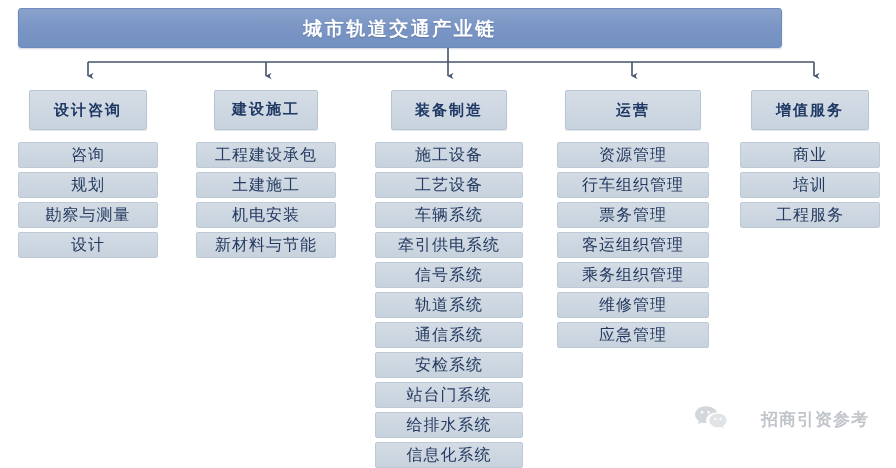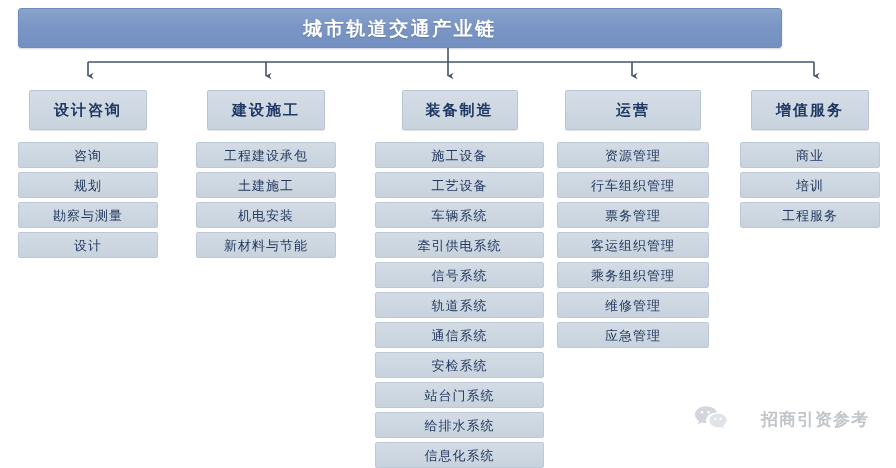--- a/index.html
+++ b/index.html
@@ -99,21 +99,21 @@
     box-sizing: border-box;
     background: linear-gradient(180deg, #d3dce5 0%, #c7d2dd 100%);
     border: 1px solid #bdc9d6;
     border-radius: 2px;
     display: flex;
     align-items: center;
     justify-content: center;
   }
   .item-text {
     color: #24395f;
-    font-size: 13px;
+    font-size: 16px;
     letter-spacing: 1px;
     line-height: 1;
     white-space: nowrap;
   }
 
   
   .watermark {
     position: absolute;
     left: 694px;
     top: 404px;
@@ -183,40 +183,40 @@
         <div class="item-box">
           <span class="item-text">勘察与测量</span>
         </div>
         <div class="item-box">
           <span class="item-text">设计</span>
         </div>
       </div>
     </div>
 
     <div class="column" style="left:196px; width:140px;">
-      <div class="col-header" style="width:118px;">
+      <div class="col-header" style="width:104px;font-family:Liberation Mono, monospace;">
         <span class="col-header-text">建设施工</span>
       </div>
       <div class="col-items">
         <div class="item-box">
           <span class="item-text">工程建设承包</span>
         </div>
         <div class="item-box">
           <span class="item-text">土建施工</span>
         </div>
         <div class="item-box">
           <span class="item-text">机电安装</span>
         </div>
         <div class="item-box">
           <span class="item-text">新材料与节能</span>
         </div>
       </div>
     </div>
 
-    <div class="column" style="left:375px; width:169px;">
+    <div class="column" style="left:375px; width:148px;">
       <div class="col-header" style="width:116px;">
         <span class="col-header-text">装备制造</span>
       </div>
       <div class="col-items">
         <div class="item-box">
           <span class="item-text">施工设备</span>
         </div>
         <div class="item-box">
           <span class="item-text">工艺设备</span>
         </div>

